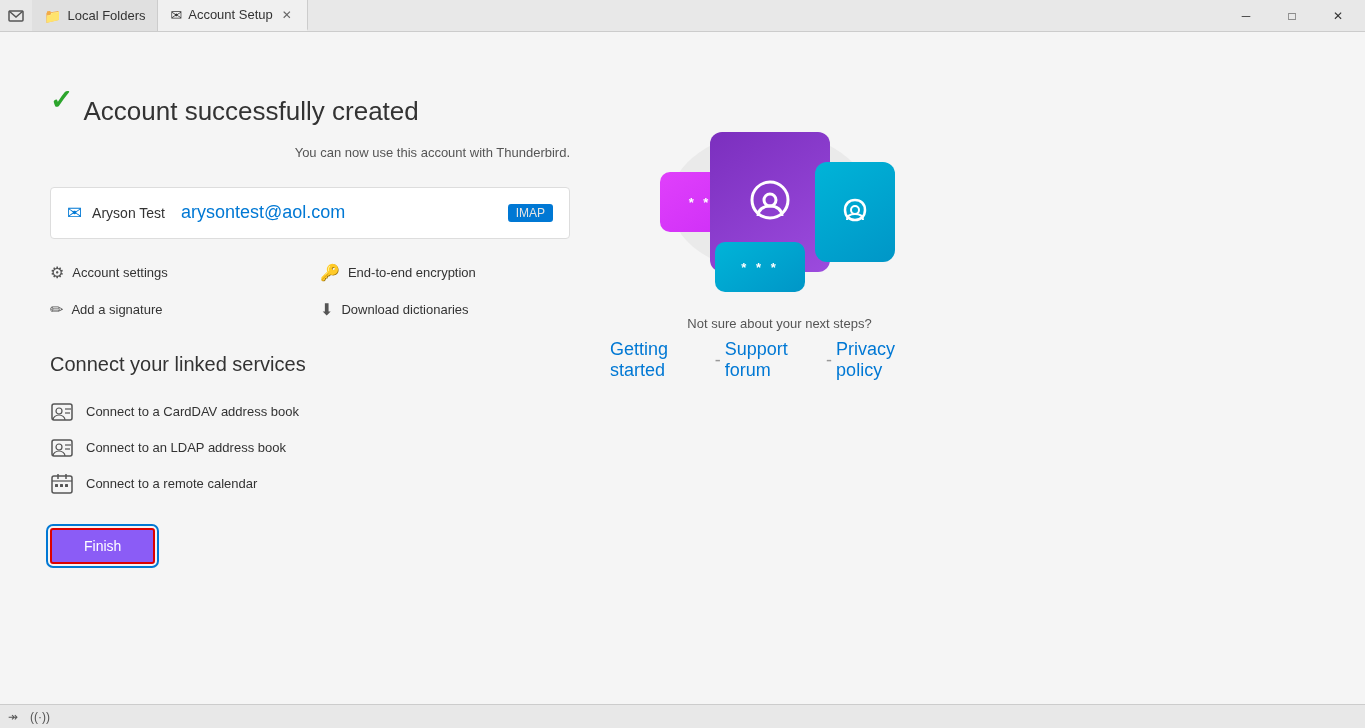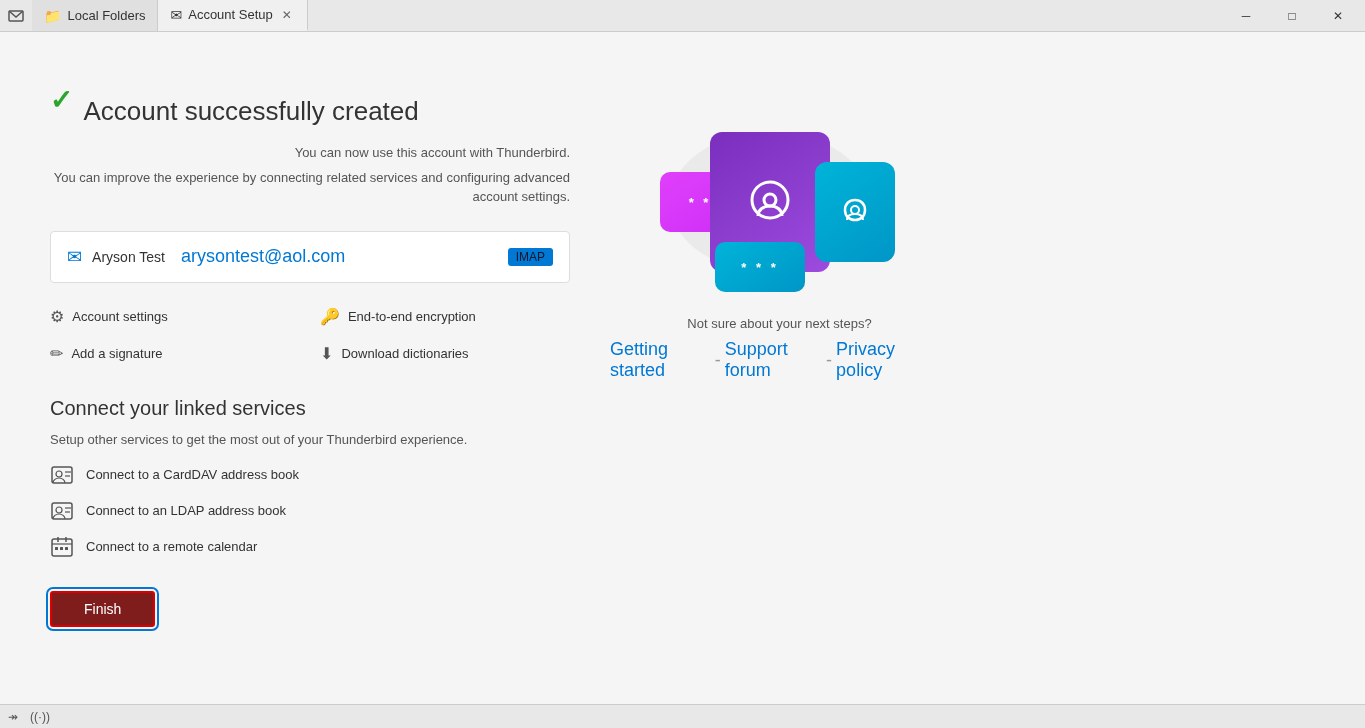--- a/index.html
+++ b/index.html
@@ -148,21 +148,21 @@
       font-weight: 400;
     }
     .account-email {
       font-size: 18px;
       color: #0078d4;
       margin-left: 6px;
     }
     .imap-badge {
       margin-left: auto;
       background: #0078d4;
-      color: #0f172a;
+      color: #e5e5e5;
       font-size: 12px;
       padding: 2px 8px;
       border-radius: 3px;
     }
 
     
     .settings-grid {
       display: grid;
       grid-template-columns: 1fr 1fr;
       gap: 10px 20px;
@@ -179,21 +179,21 @@
     }
     .settings-link .icon {
       font-size: 16px;
       color: #555;
     }
 
     
     .connect-heading {
       font-size: 20px;
       font-weight: 300;
-      margin-bottom: 12px;
+      margin-bottom: 24px;
     }
     .connect-subtitle {
       font-size: 13px;
       color: #555;
       margin-bottom: 16px;
     }
     .service-list {
       list-style: none;
       display: flex;
       flex-direction: column;
@@ -212,21 +212,21 @@
       width: 24px;
       height: 24px;
       display: flex;
       align-items: center;
       justify-content: center;
       color: #555;
       font-size: 18px;
     }
 
     .finish-btn {
-      background: #7f1d1d;
+      background: #8b5cf6;
       color: white;
       border: 2px solid #d00;
       padding: 8px 32px;
       font-size: 14px;
       border-radius: 3px;
       cursor: pointer;
       outline: 2px solid #0078d4;
       outline-offset: 2px;
     }
 
@@ -379,21 +379,20 @@
 
 <div class="content">
   <div class="left-panel">
 
     
     <div class="success-heading">
       <span class="check-icon">✓</span>
       <h1>Account successfully created</h1>
     </div>
     <p class="subtitle">You can now use this account with Thunderbird.</p>
-    <p class="subtitle">You can improve the experience by connecting related services and configuring advanced account settings.</p>
 
     
     <div class="account-card">
       <span class="account-email-icon">✉</span>
       <span class="account-name">Aryson Test</span>
       <span class="account-email">arysontest@aol.com</span>
       <span class="imap-badge">IMAP</span>
     </div>
 
     
@@ -411,21 +410,20 @@
         <span>Add a signature</span>
       </div>
       <div class="settings-link">
         <span class="icon">⬇</span>
         <span>Download dictionaries</span>
       </div>
     </div>
 
     
     <h2 class="connect-heading">Connect your linked services</h2>
-    <p class="connect-subtitle">Setup other services to get the most out of your Thunderbird experience.</p>
 
     <ul class="service-list">
       <li class="service-item">
         <span class="service-icon">
           <svg width="22" height="22" viewBox="0 0 22 22" fill="none">
             <rect x="1" y="3" width="20" height="16" rx="2" stroke="#555" stroke-width="1.5" fill="none"></rect>
             <circle cx="8" cy="10" r="3" stroke="#555" stroke-width="1.2" fill="none"></circle>
             <path d="M2 19c0-3 3-5 6-5s6 2 6 5" stroke="#555" stroke-width="1.2" fill="none"></path>
             <line x1="14" y1="8" x2="20" y2="8" stroke="#555" stroke-width="1.2"></line>
             <line x1="14" y1="12" x2="19" y2="12" stroke="#555" stroke-width="1.2"></line>

